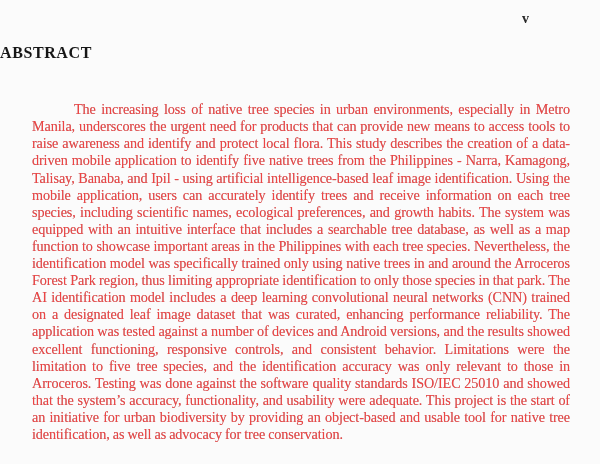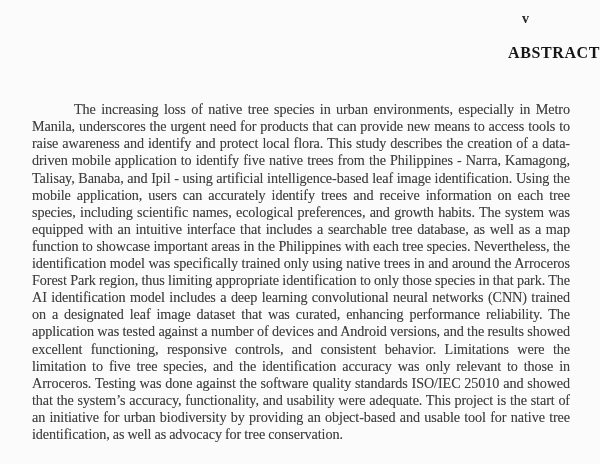--- a/index.html
+++ b/index.html
@@ -22,38 +22,38 @@
     left: 522px;
     font-size: 14px;
     font-weight: bold;
     color: #2a2a2a;
   }
   .heading {
     position: absolute;
     top: 44px;
     left: 0;
     width: 100%;
-    text-align: right;
+    text-align: left;
     font-size: 16px;
     font-weight: bold;
     letter-spacing: 0.6px;
     color: #161616;
   }
   .abstract-body {
     position: absolute;
     top: 87px;
     left: 32px;
     width: 538px;
     font-size: 14.2px;
     line-height: 17.1px;
     text-align: justify;
     text-indent: 42px;
     letter-spacing: -0.1px;
     word-spacing: -0.4px;
-    color: #404040;
+    color: #ef4444;
     text-shadow: 0 0 0.4px rgba(30,30,30,0.35);
   }
 </style>
 </head>
 <body>
 
 <div class="page">
   <div class="page-number">v</div>
 
   <div class="heading">ABSTRACT</div>

